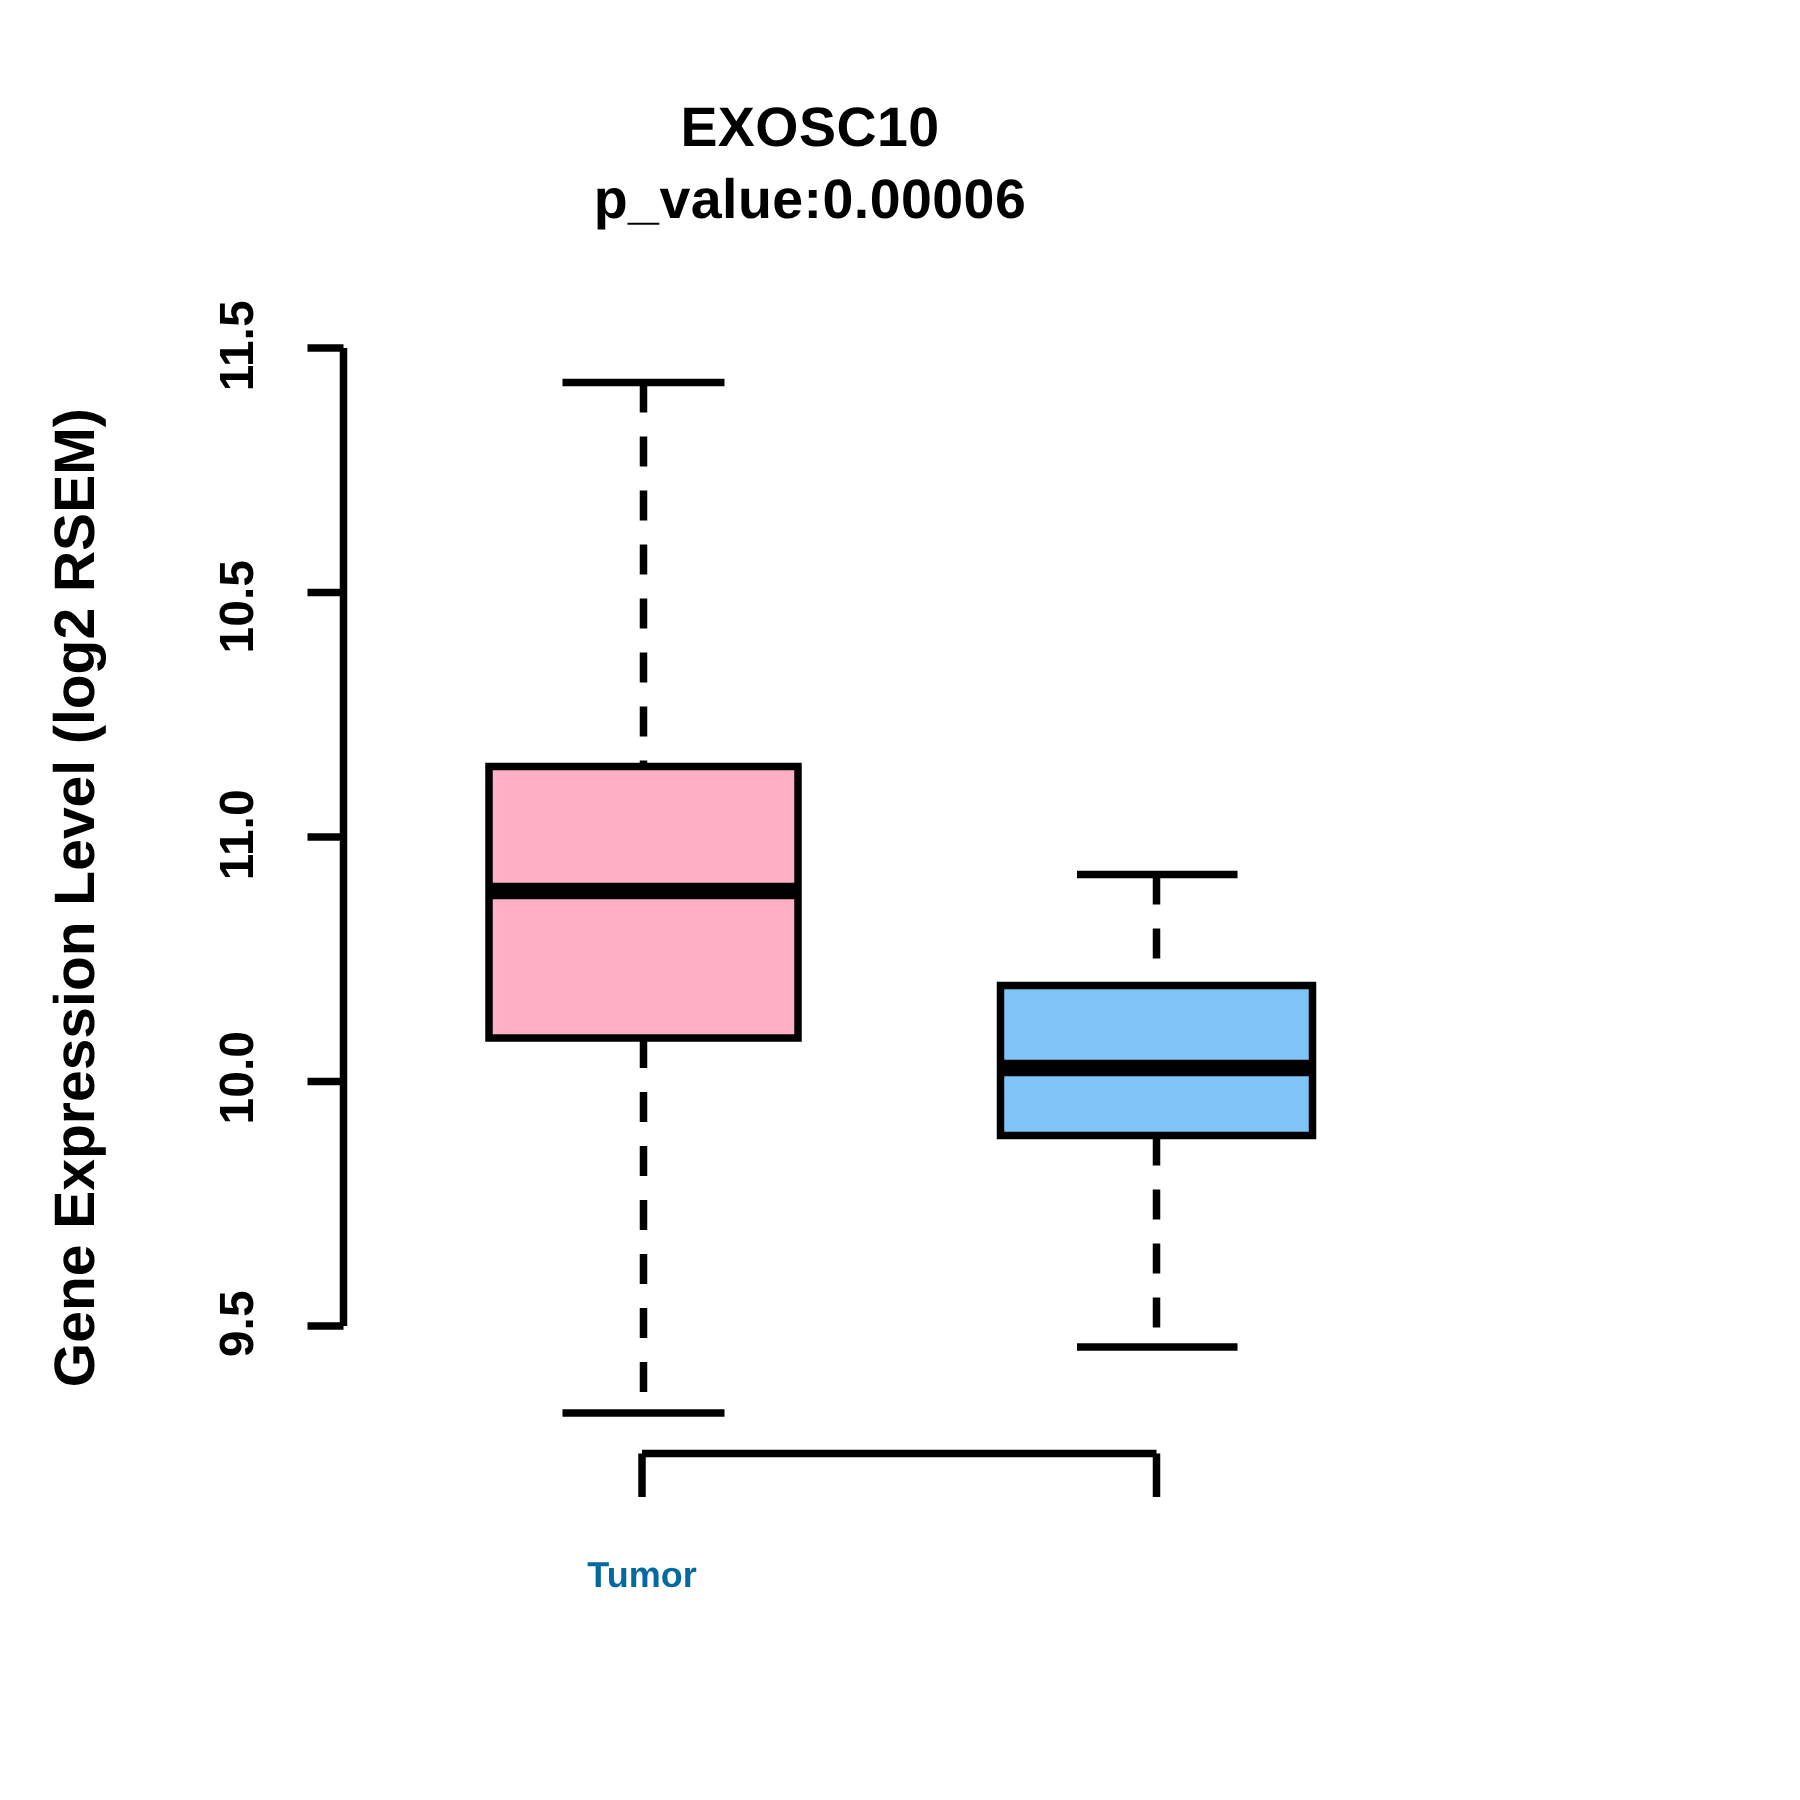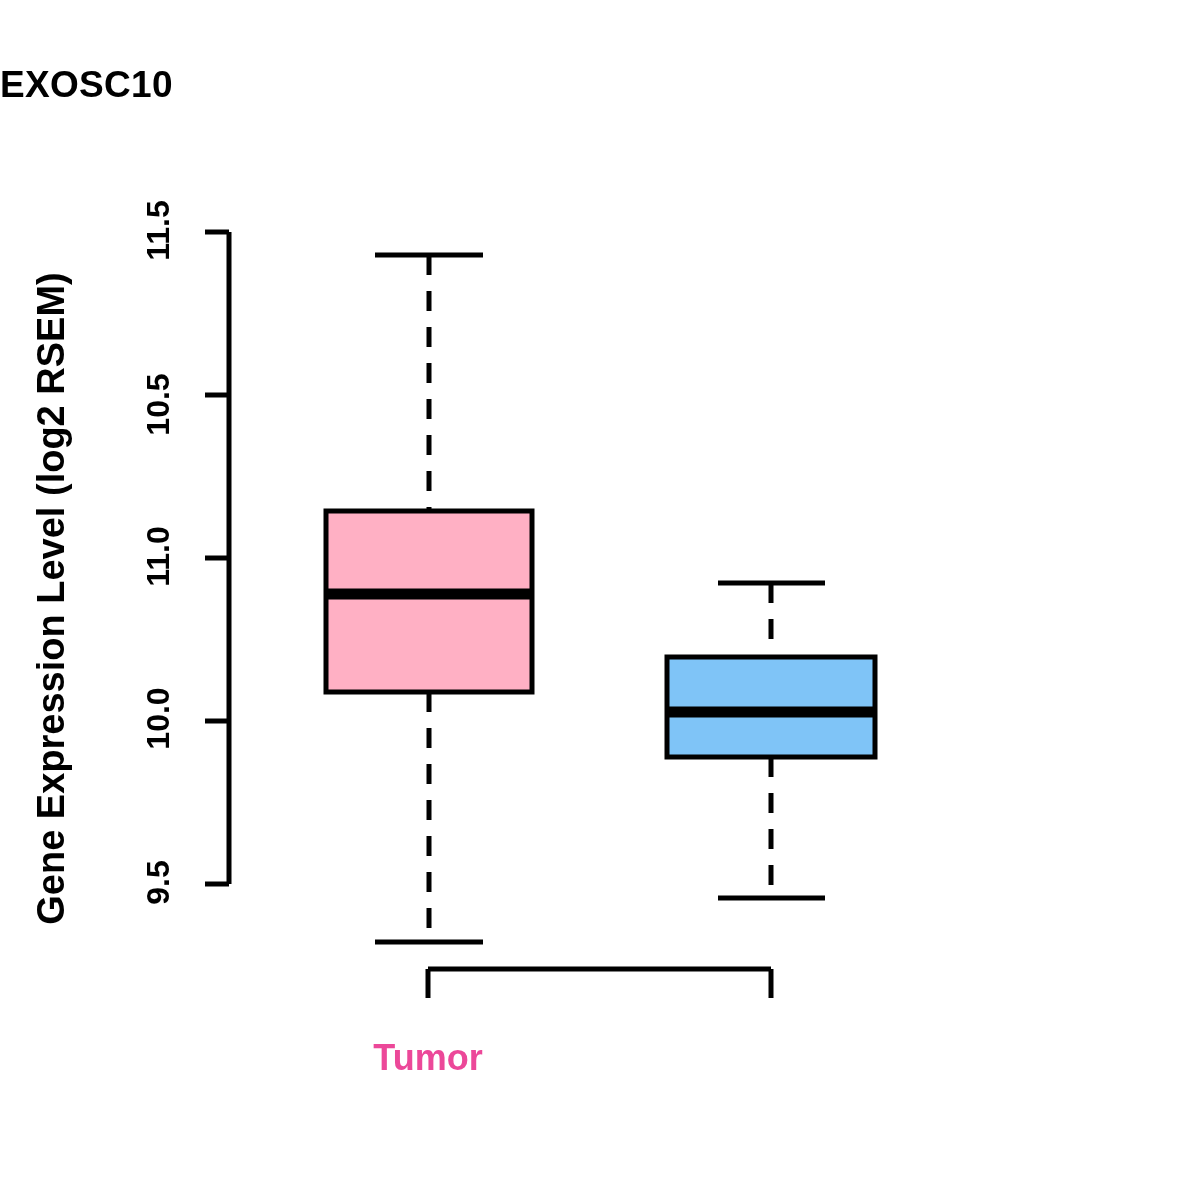--- a/index.html
+++ b/index.html
@@ -18,21 +18,21 @@
     position: relative;
     width: 1200px;
     height: 1200px;
     background: #ffffff;
   }
   .title-block {
     position: absolute;
     left: 0;
     top: 62px;
     width: 1080px;
-    text-align: left;
+    text-align: center;
     pointer-events: none;
   }
   .title-main {
     font-size: 37px;
     font-weight: bold;
     color: #000000;
     line-height: 46px;
     letter-spacing: 0.3px;
   }
   .title-sub {
@@ -58,41 +58,42 @@
   .y-tick-label {
     position: absolute;
     font-size: 32px;
     font-weight: bold;
     color: #000000;
     white-space: nowrap;
     transform-origin: center center;
   }
   .x-tick-label {
     position: absolute;
-    font-size: 36px;
+    font-size: 24px;
     font-weight: bold;
-    color: #ec4899;
+    color: #0369a1;
     white-space: nowrap;
     text-align: center;
   }
   svg.plot-canvas {
     position: absolute;
     left: 0;
     top: 0;
     width: 1200px;
     height: 1200px;
   }
 </style>
 </head>
 <body>
 
 <div id="plot-root">
 
   <div class="title-block">
     <div class="title-main">EXOSC10</div>
+    <div class="title-sub">p_value:0.00006</div>
   </div>
 
   <div class="y-axis-title">Gene Expression Level (log2 RSEM)</div>
 
   <div class="y-tick-label" style="left:118px; top:212px; width:80px; text-align:center; transform:rotate(-90deg);">11.5</div>
   <div class="y-tick-label" style="left:118px; top:538px; width:80px; text-align:center; transform:rotate(-90deg);">11.0</div>
   <div class="y-tick-label" style="left:118px; top:386px; width:80px; text-align:center; transform:rotate(-90deg);">10.5</div>
   <div class="y-tick-label" style="left:118px; top:700px; width:80px; text-align:center; transform:rotate(-90deg);">10.0</div>
   <div class="y-tick-label" style="left:124px; top:864px; width:68px; text-align:center; transform:rotate(-90deg);">9.5</div>
 

